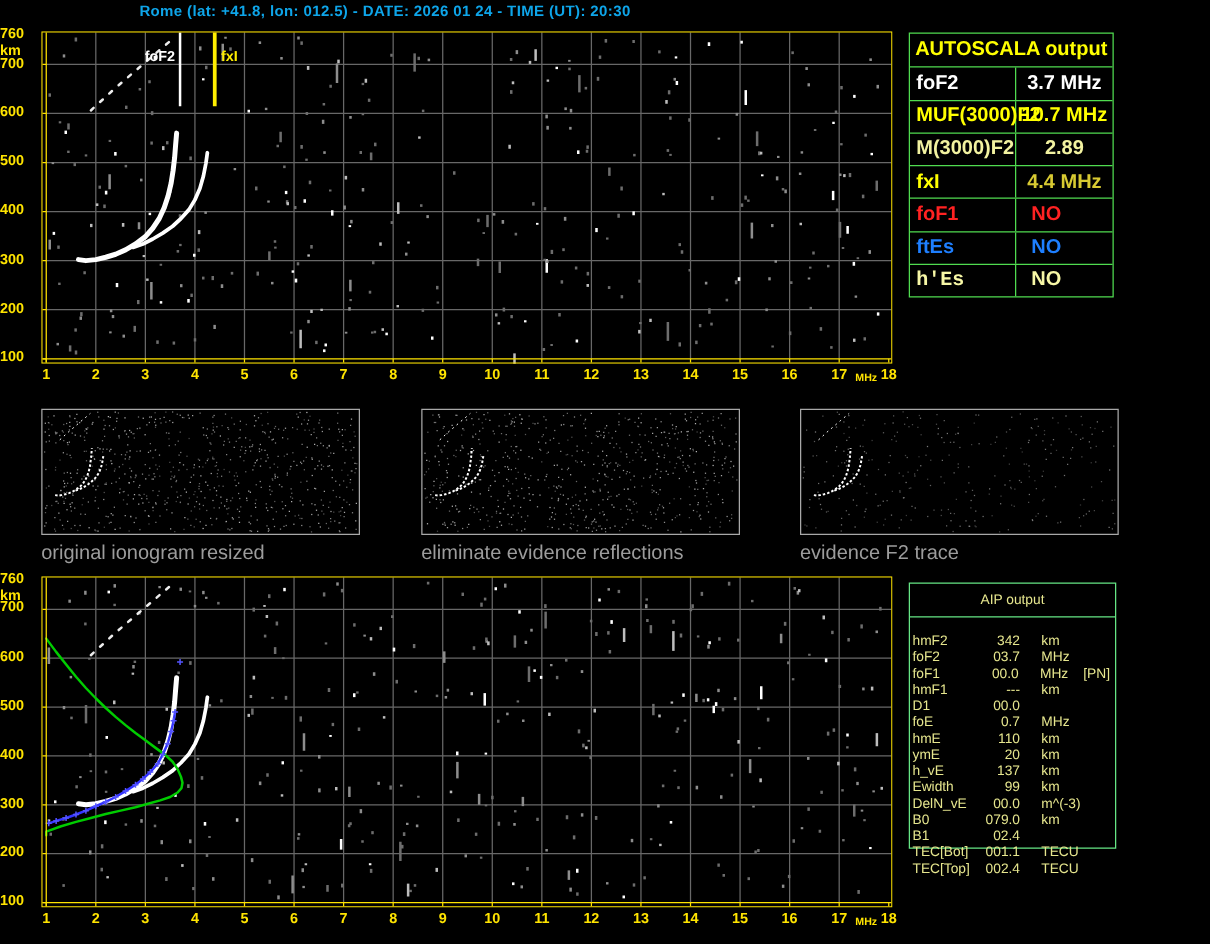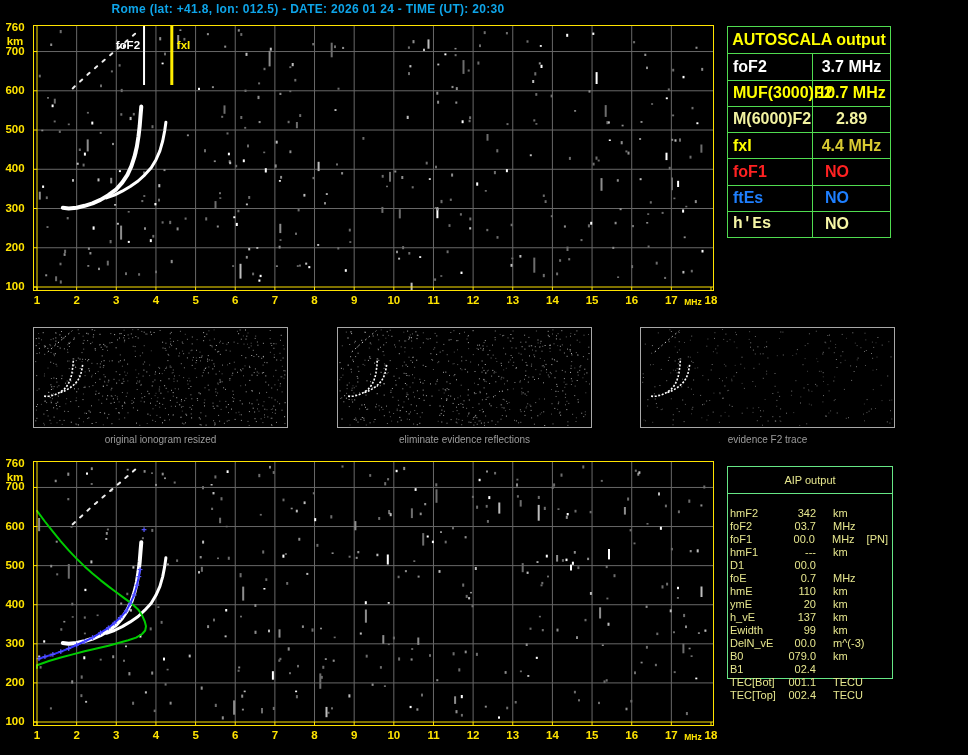--- a/index.html
+++ b/index.html
@@ -1,27 +1,27 @@
 <!DOCTYPE html>
 <html><head>
 <meta charset="utf-8">
 <style>
   html,body{margin:0;padding:0;background:#000;}
   .screen{position:relative;width:968px;height:755px;background:#000;overflow:hidden;
           font-family:"Liberation Sans",sans-serif;}
   .title{position:absolute;left:0;top:2px;width:616px;text-align:center;
          color:#0ea5e9;font-weight:bold;font-size:12px;letter-spacing:.3px;}
-  .ylab{position:absolute;width:30px;text-align:center;color:#ffe400;
+  .ylab{position:absolute;width:30px;text-align:left;color:#ffe400;
         font-weight:bold;font-size:11.5px;line-height:13px;}
   .xlab{position:absolute;width:24px;text-align:center;color:#ffe400;
         font-weight:bold;font-size:11.5px;}
   .unitlab{position:absolute;color:#ffe400;font-weight:bold;font-size:8.5px;text-align:center;}
   svg{position:absolute;display:block;background:#000;}
   .thumb{position:absolute;border:1px solid #a8a8a8;background:#000;}
-  .caption{position:absolute;width:255px;text-align:center;color:#9c9c9c;font-size:10px;}
+  .caption{position:absolute;width:255px;color:#9c9c9c;font-size:16px;}
   
   .atable{position:absolute;left:727px;top:26px;width:164px;height:212px;
           border:1px solid #50dc50;display:grid;grid-template-rows:repeat(8,1fr);
           font-size:16px;font-weight:bold;box-sizing:border-box;}
   .atable .hdr{display:flex;align-items:center;justify-content:center;color:#ffff00;}
   .arow{display:grid;grid-template-columns:85px 1fr;border-top:1px solid #50dc50;}
   .arow .lbl{display:flex;align-items:center;padding-left:5px;border-right:1px solid #50dc50;}
   .arow .val{display:flex;align-items:center;justify-content:center;}
   .arow .val.no{justify-content:flex-start;padding-left:12px;}
   
@@ -474,21 +474,21 @@
     <div class="hdr">AUTOSCALA output</div>
   <div class="arow">
         <div class="lbl" style="color: rgb(255, 255, 255);">foF2</div>
         <div class="val" style="color: rgb(255, 255, 255);">3.7 MHz</div>
       </div>
       <div class="arow">
         <div class="lbl" style="color: rgb(255, 255, 0);">MUF(3000)F2</div>
         <div class="val" style="color: rgb(255, 255, 0);">10.7 MHz</div>
       </div>
       <div class="arow">
-        <div class="lbl" style="color: rgb(242, 242, 160);">M(6000)F2</div>
+        <div class="lbl" style="color: rgb(242, 242, 160);">M(3000)F2</div>
         <div class="val" style="color: rgb(242, 242, 160); text-align: center;">2.89</div>
       </div>
       <div class="arow">
         <div class="lbl" style="color: rgb(255, 255, 0);">fxI</div>
         <div class="val" style="color: rgb(216, 202, 50);">4.4 MHz</div>
       </div>
       <div class="arow">
         <div class="lbl" style="color: rgb(255, 34, 34);">foF1</div>
         <div class="val no" style="color: rgb(255, 34, 34);">NO</div>
       </div>

